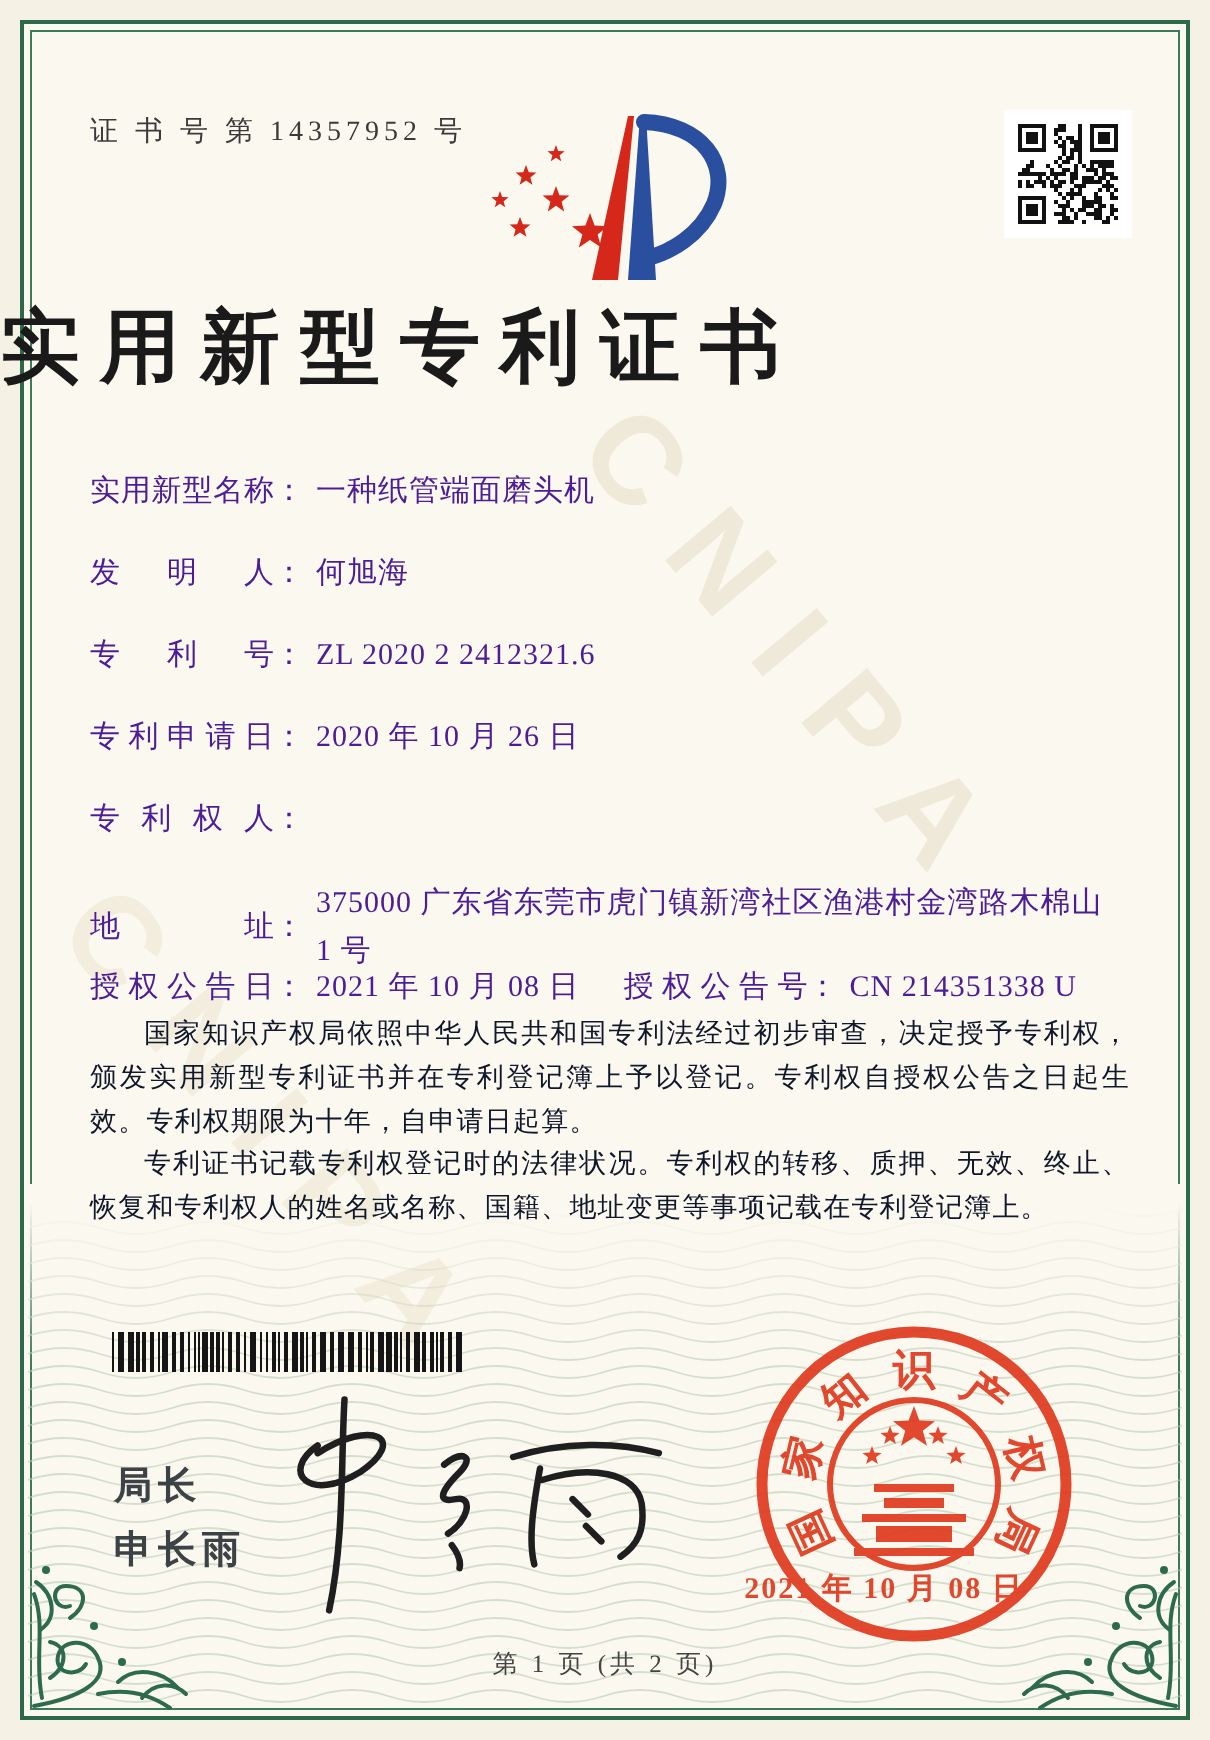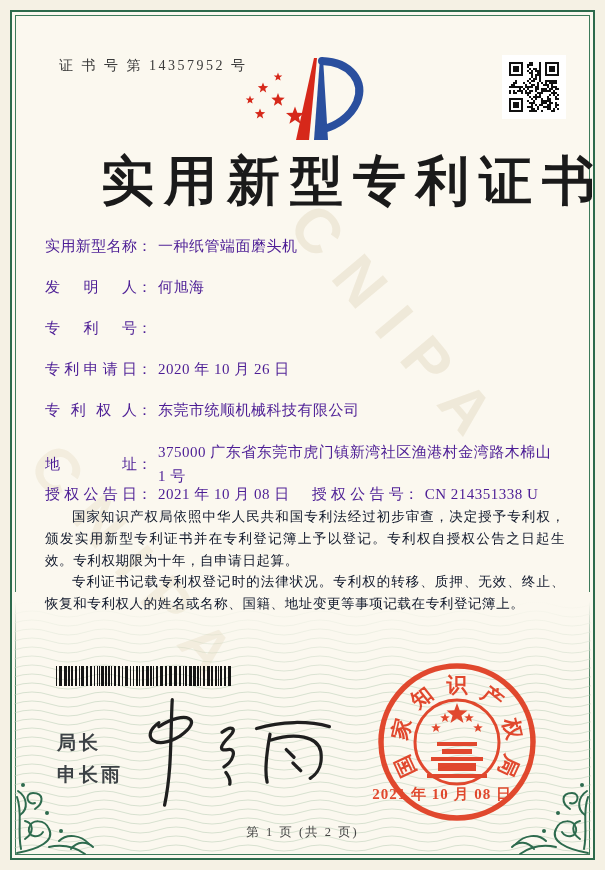--- a/index.html
+++ b/index.html
@@ -28,26 +28,26 @@
   }
   
   .watermark{
     font-family:"Liberation Sans","DejaVu Sans",sans-serif;
     font-weight:bold;font-size:62px;letter-spacing:22px;
     color:rgba(213,199,166,0.30);transform:rotate(50deg);
     transform-origin:left top;z-index:1;white-space:nowrap;
   }
   .wm2{color:rgba(213,199,166,0.22);}
   
-  .cert-no{left:59px;top:57px;font-size:14px;letter-spacing:2.5px;color:#3a3a3a;z-index:2;}
+  .cert-no{left:45px;top:57px;font-size:14px;letter-spacing:2.5px;color:#3a3a3a;z-index:2;}
   #logo{left:238px;top:52px;z-index:2;}
   .qr-wrap{left:502px;top:55px;width:64px;height:64px;background:#fff;z-index:2;padding:3px;box-sizing:border-box;}
   .title{
-    left:0;top:146px;width:100%;text-align:right;
-    font-size:53px;font-weight:bold;letter-spacing:10px;color:#1a1a1a;z-index:2;
+    left:0;top:146px;width:100%;text-align:left;
+    font-size:40px;font-weight:bold;letter-spacing:10px;color:#1a1a1a;z-index:2;
   }
   
   .row{left:45px;width:520px;display:flex;align-items:center;
        font-size:15px;color:#4c1d95;z-index:2;line-height:20px;}
   .flabel{display:inline-block;width:92px;text-align:justify;text-align-last:justify;flex:0 0 92px;}
   .colon{flex:0 0 auto;margin-right:6px;}
   .fvalue{letter-spacing:0.5px;}
   .addr .fvalue{width:402px;line-height:24px;word-break:break-all;}
   .grant-group2{display:flex;margin-left:22px;}
   
@@ -347,30 +347,30 @@
   <span class="fvalue">一种纸管端面磨头机</span>
 </div>
 <div class="abs row" style="top:277px">
   <span class="flabel">发明人</span>
     <span class="colon">：</span>
   <span class="fvalue">何旭海</span>
 </div>
 <div class="abs row" style="top:318px">
   <span class="flabel">专利号</span>
     <span class="colon">：</span>
+  <span class="fvalue">ZL 2020 2 2412321.6</span>
 </div>
 <div class="abs row" style="top:359px">
   <span class="flabel">专利申请日</span>
     <span class="colon">：</span>
   <span class="fvalue">2020 年 10 月 26 日</span>
 </div>
 <div class="abs row" style="top:400px">
   <span class="flabel">专利权人</span>
     <span class="colon">：</span>
-  <span class="fvalue">东莞市统顺机械科技有限公司</span>
 </div>
 <div class="abs row addr" style="top:440px">
   <span class="flabel">地址</span>
     <span class="colon">：</span>
   <span class="fvalue">375000 广东省东莞市虎门镇新湾社区渔港村金湾路木棉山 1 号</span>
 </div>
 <div class="abs row" style="top:484px">
   <span class="flabel">授权公告日</span>
     <span class="colon">：</span>
   <span class="fvalue">2021 年 10 月 08 日</span>

